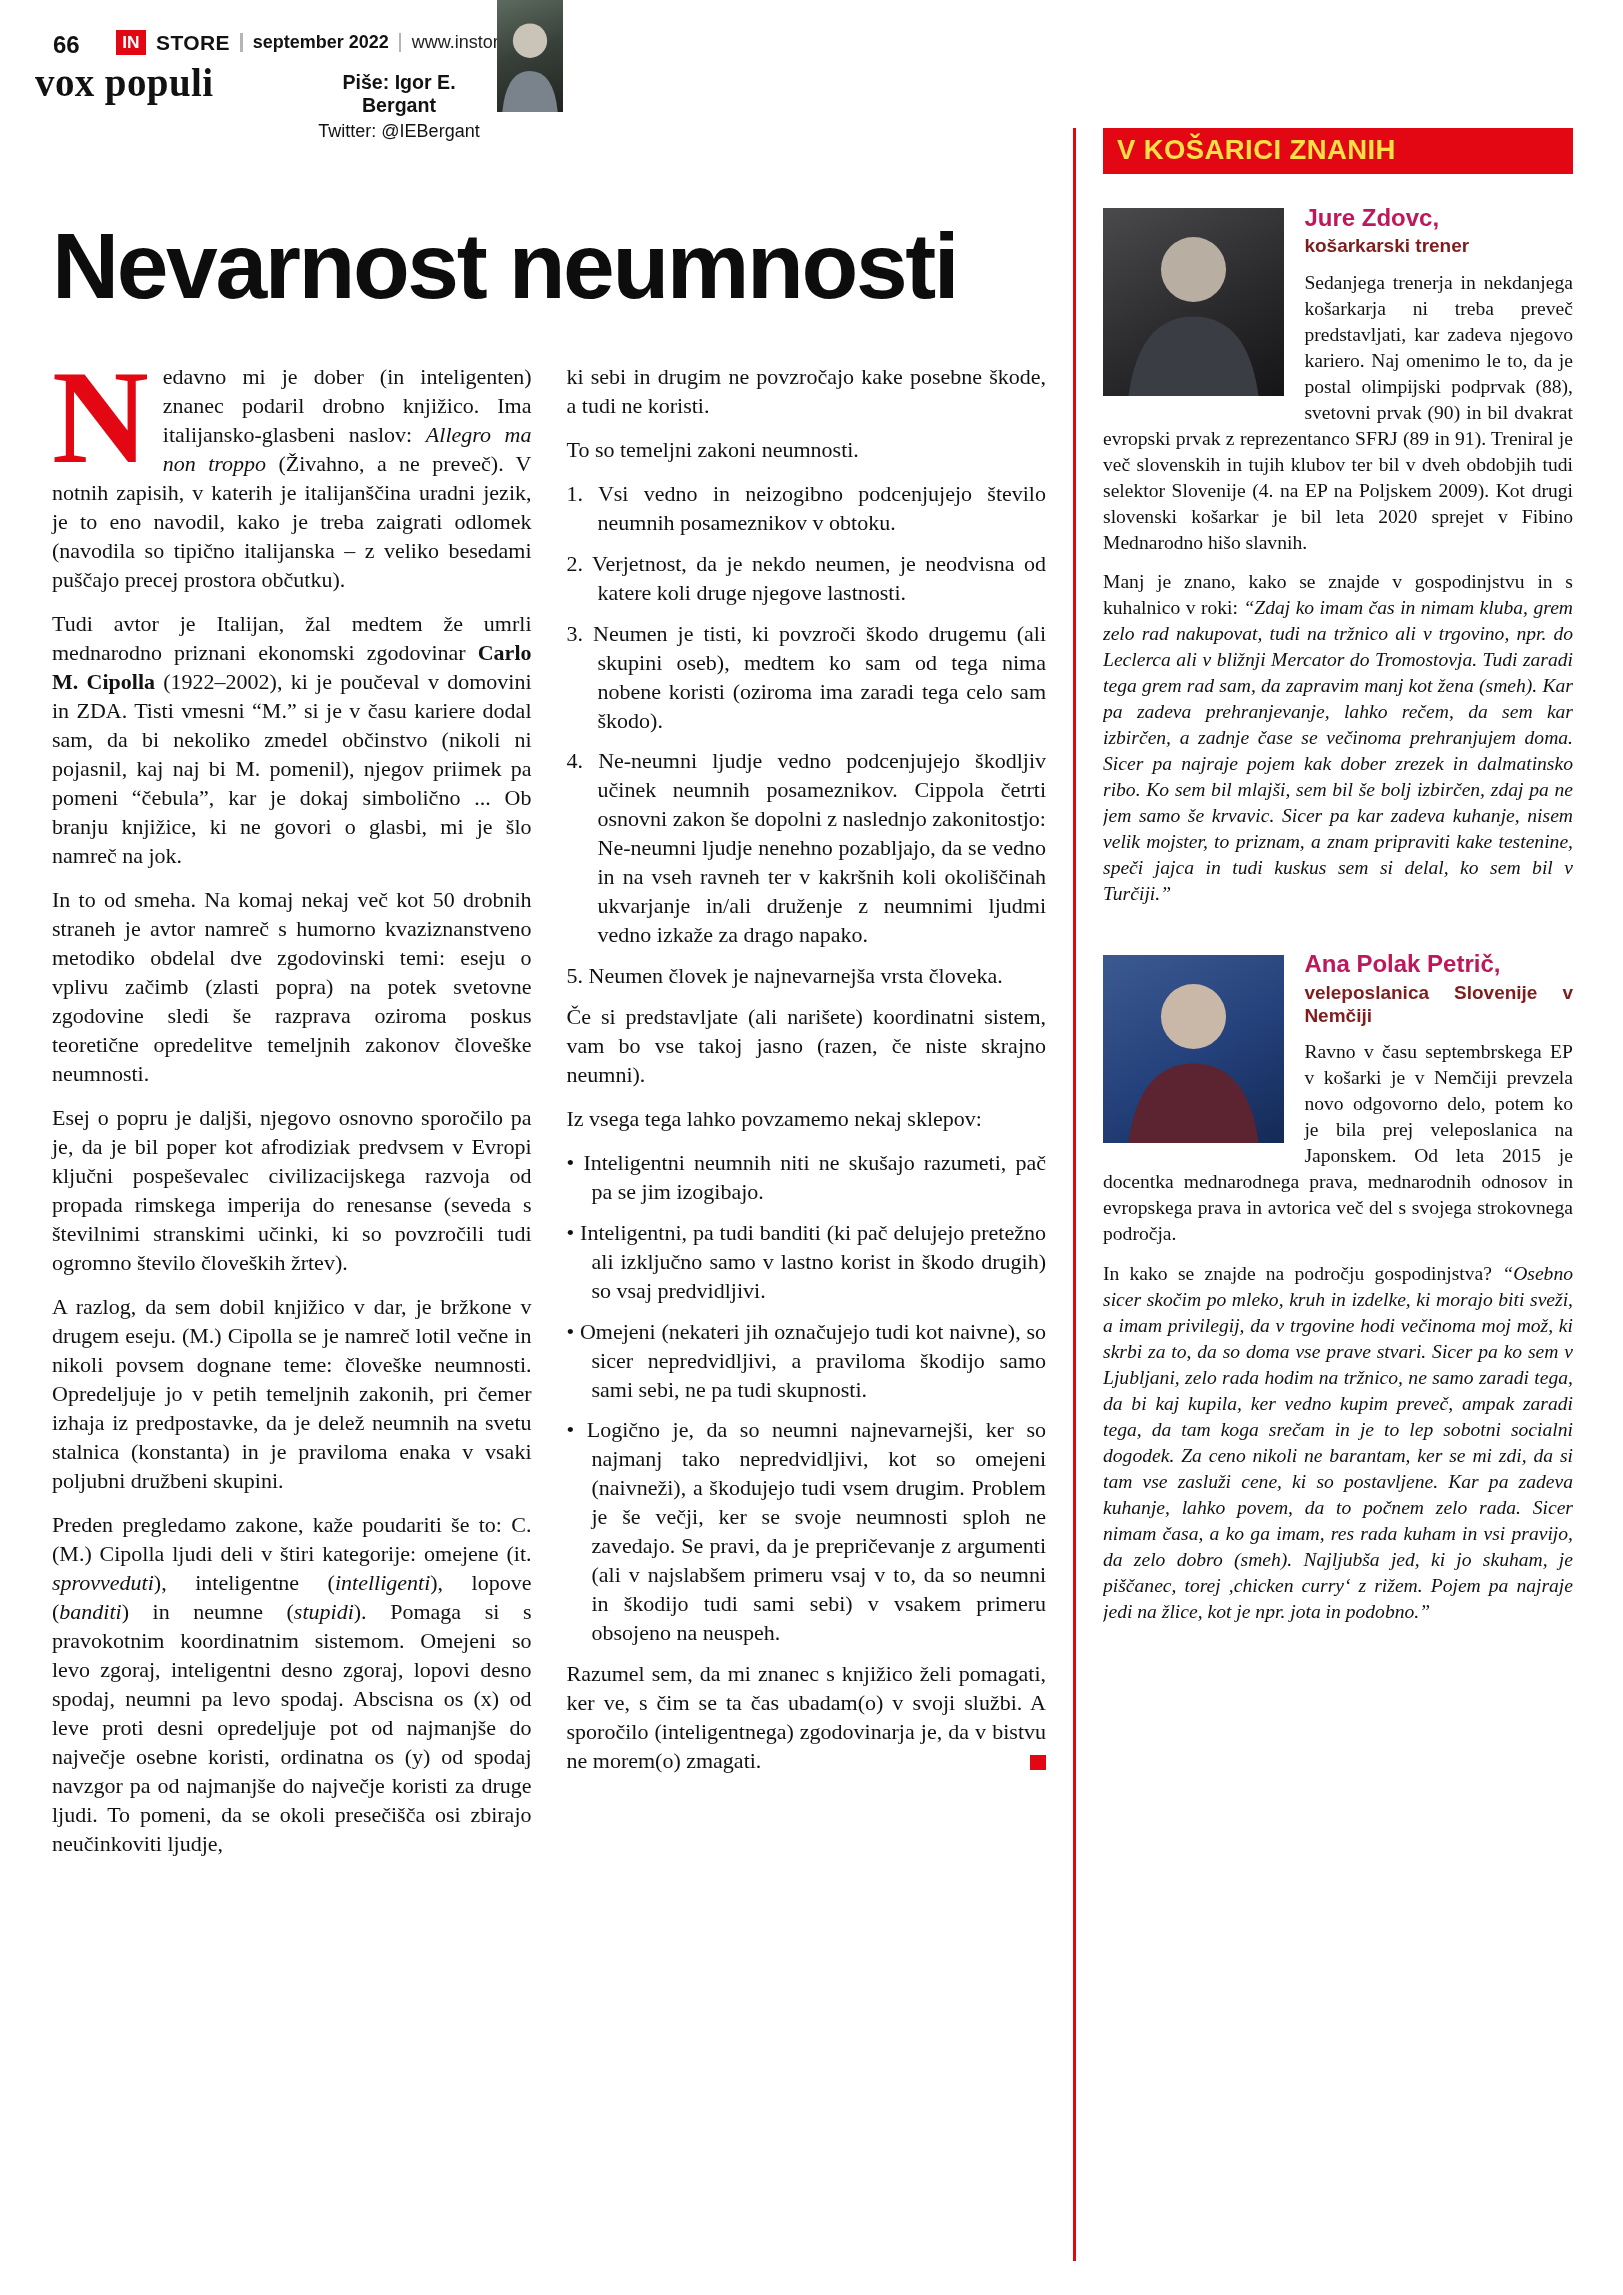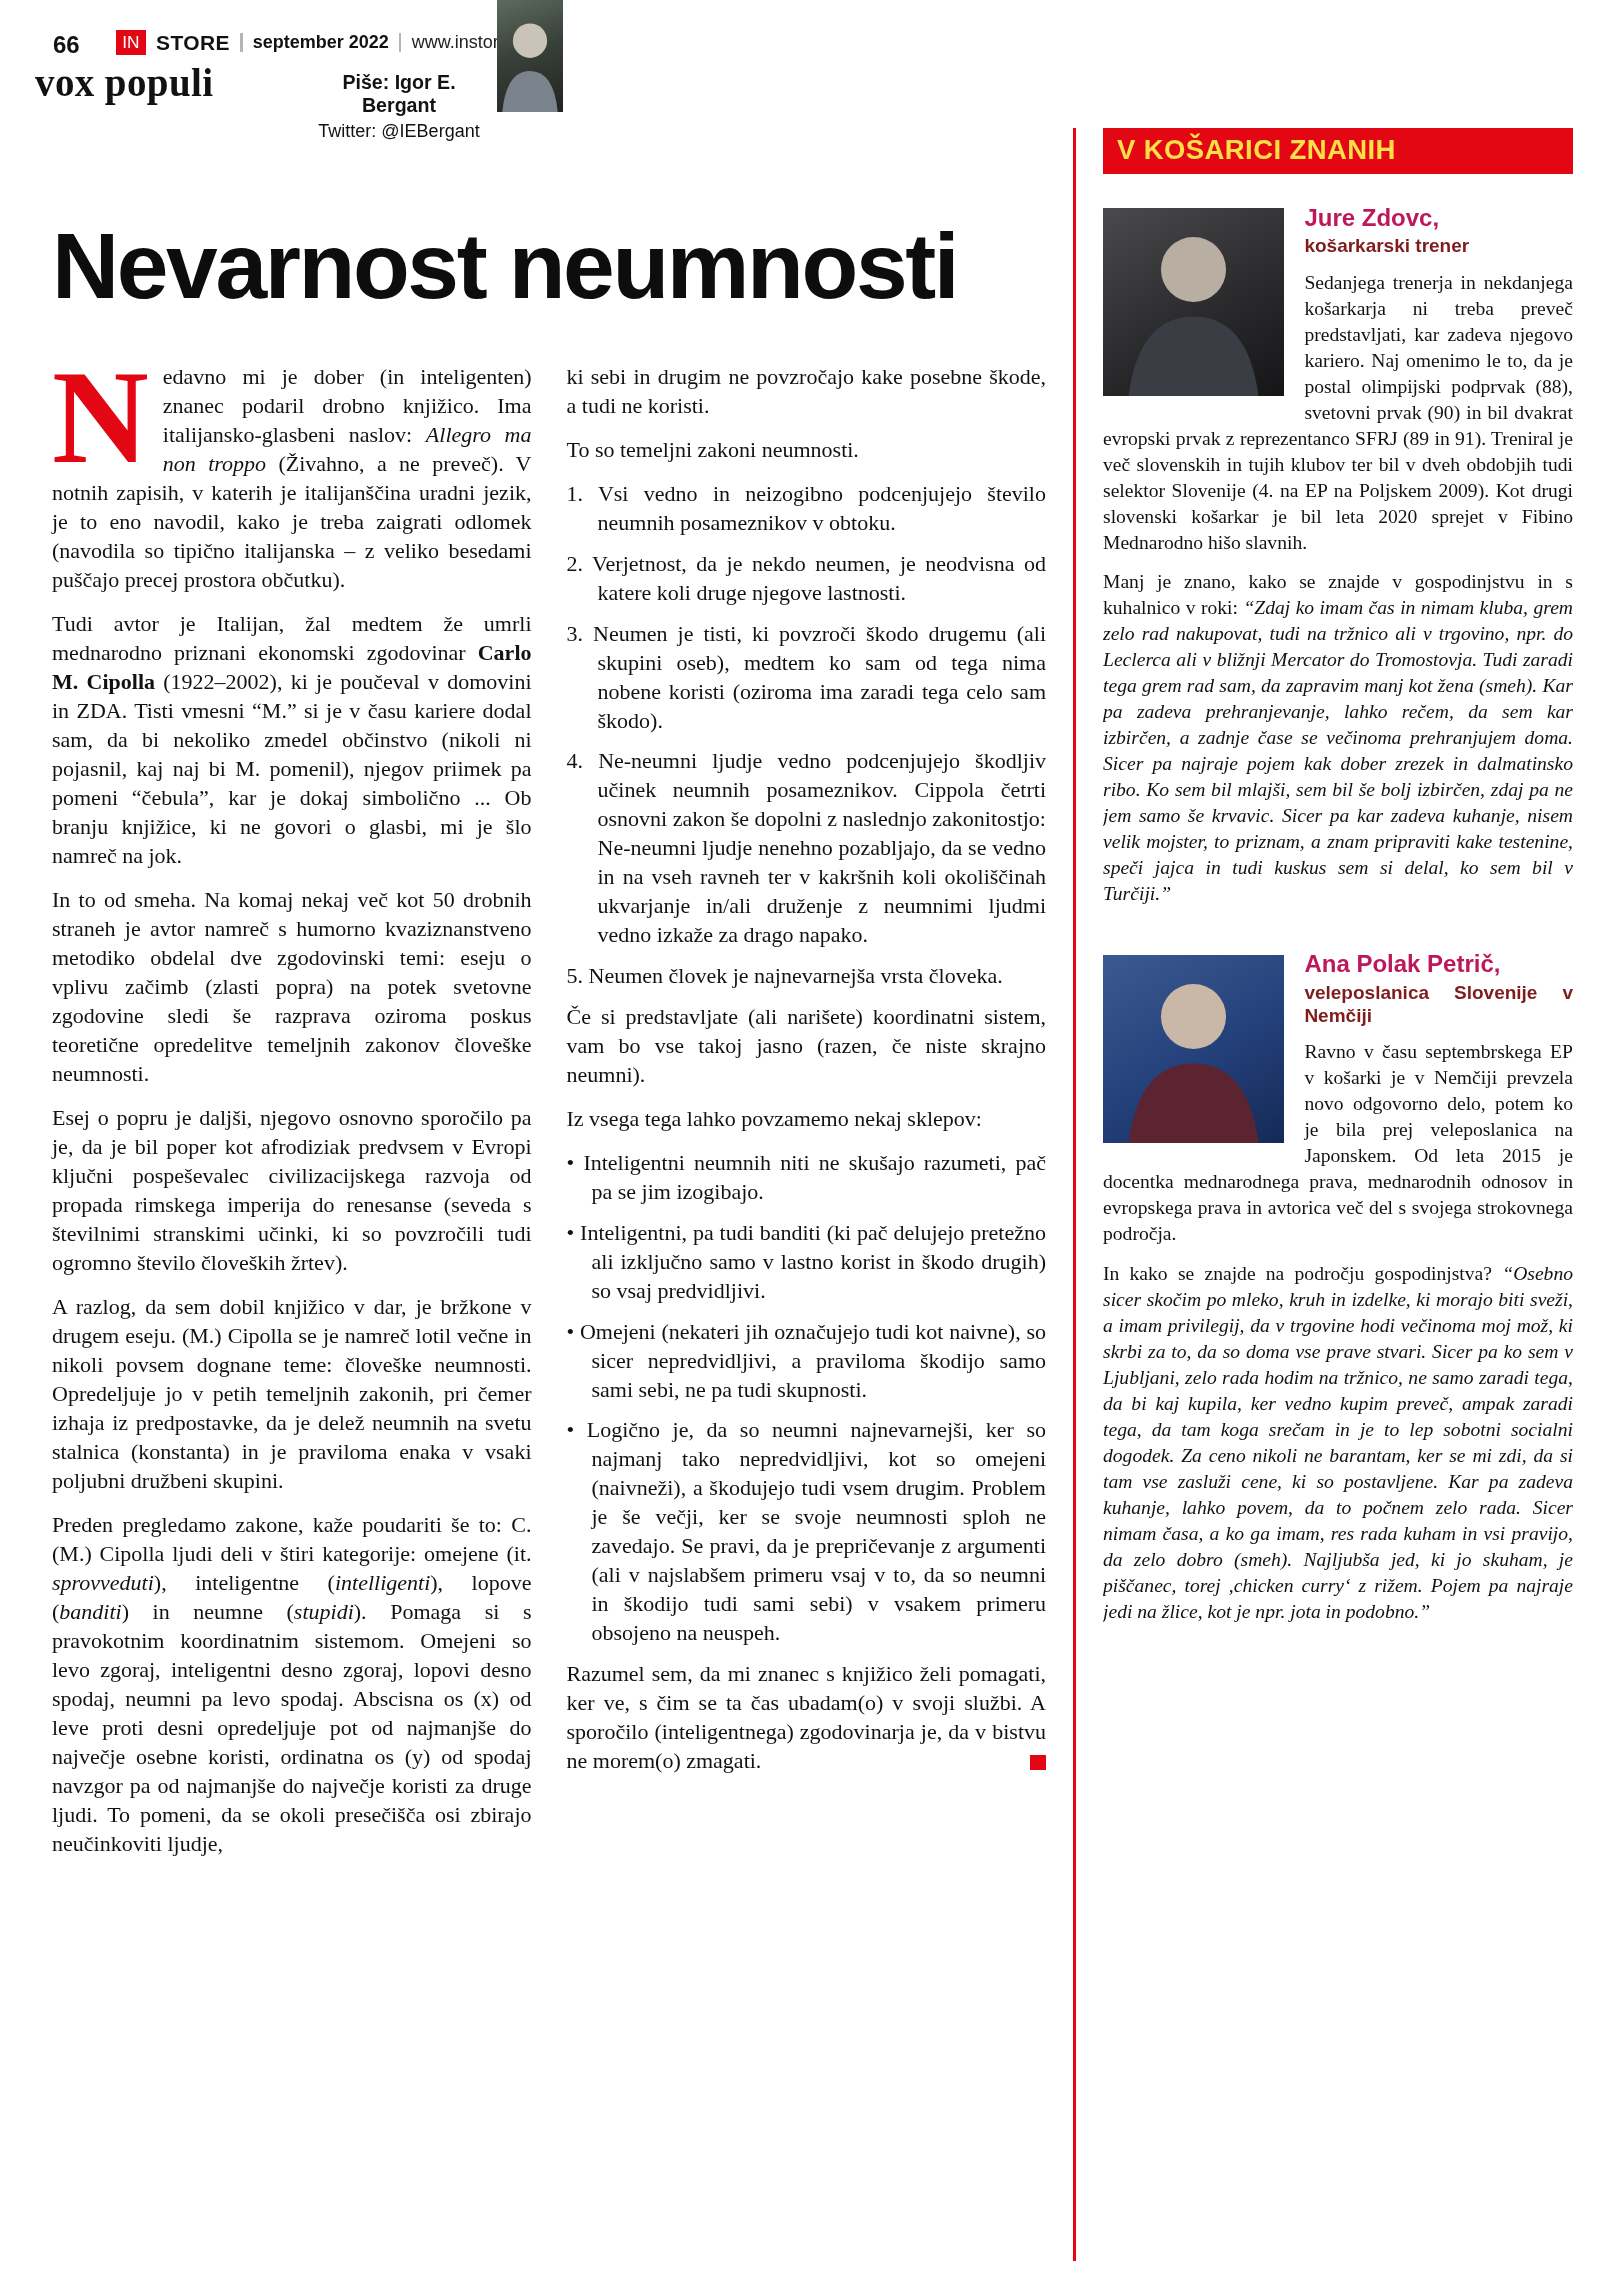--- a/index.html
+++ b/index.html
@@ -6,21 +6,21 @@
   html,body { background:#ffffff; }
   .page {
     position:relative; width:1623px; height:2295px; background:#fff;
     font-family:"Liberation Serif", serif; color:#121212; overflow:hidden;
   }
   
   .page-number { position:absolute; left:53px; top:31px;
     font-family:"Liberation Sans", sans-serif; font-weight:bold; font-size:24px; }
   .logo-row { position:absolute; left:116px; top:30px; display:flex; align-items:center; gap:10.2px;
     font-family:"Liberation Sans", sans-serif; }
-  .logo-mark { background:#e30613; color:#fff; font-weight:normal; font-size:17.3px; padding:3.9px 6.3px; line-height:1; }
+  .logo-mark { background:#e30613; color:#fff; font-weight:bold; font-size:17.3px; padding:3.9px 6.3px; line-height:1; }
   .logo-store { font-weight:bold; font-size:21px; letter-spacing:0.4px; }
   .hdr-sep { width:2.4px; height:19px; background:#b5b5b5; }
   .issue { font-weight:bold; font-size:18px; }
   .website { font-size:18px; color:#222; }
   .vox { position:absolute; left:35px; top:60px; font-family:"Liberation Serif", serif;
     font-weight:bold; font-size:39px; letter-spacing:0.4px; }
   .byline { position:absolute; left:305px; top:71px; width:188px; text-align:center;
     font-family:"Liberation Sans", sans-serif; }
   .byline-name { font-weight:bold; font-size:19.6px; }
   .byline-twitter { font-size:18px; margin-top:3.9px; }

